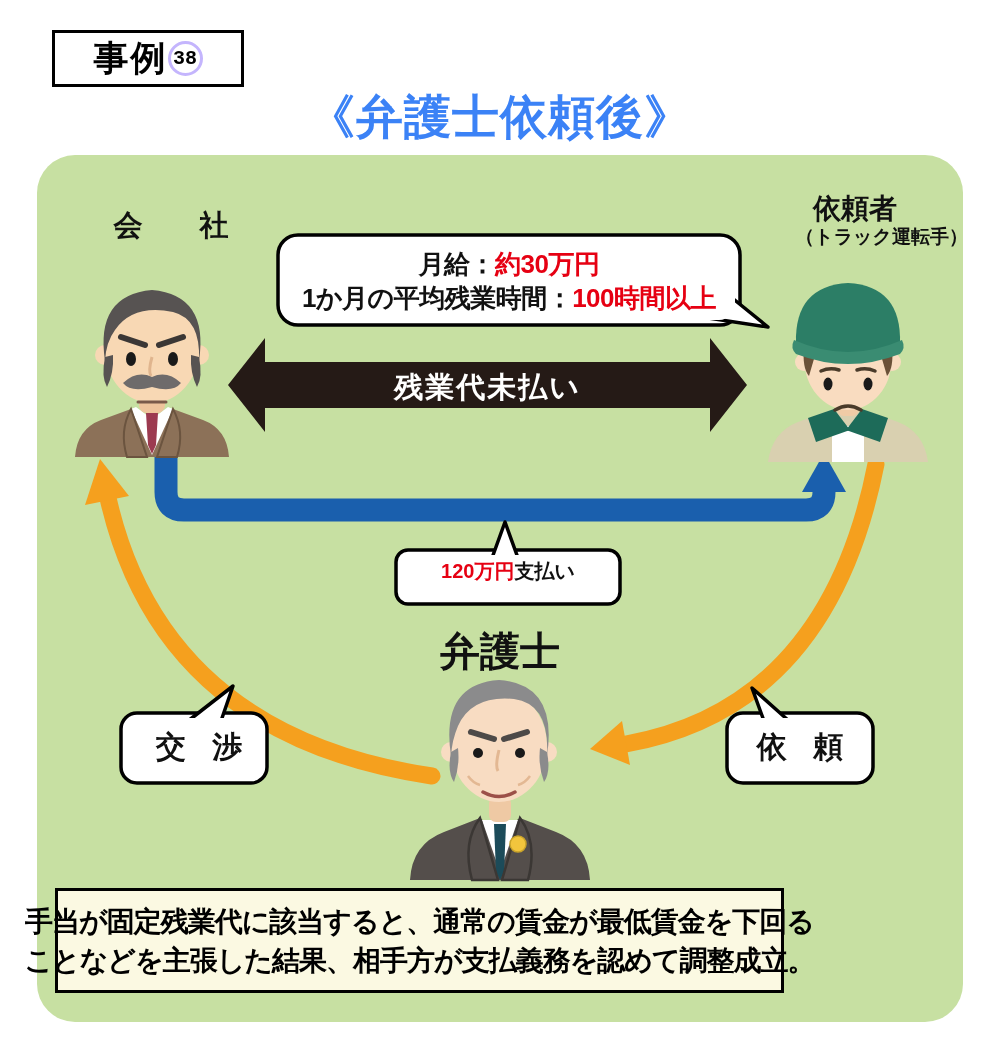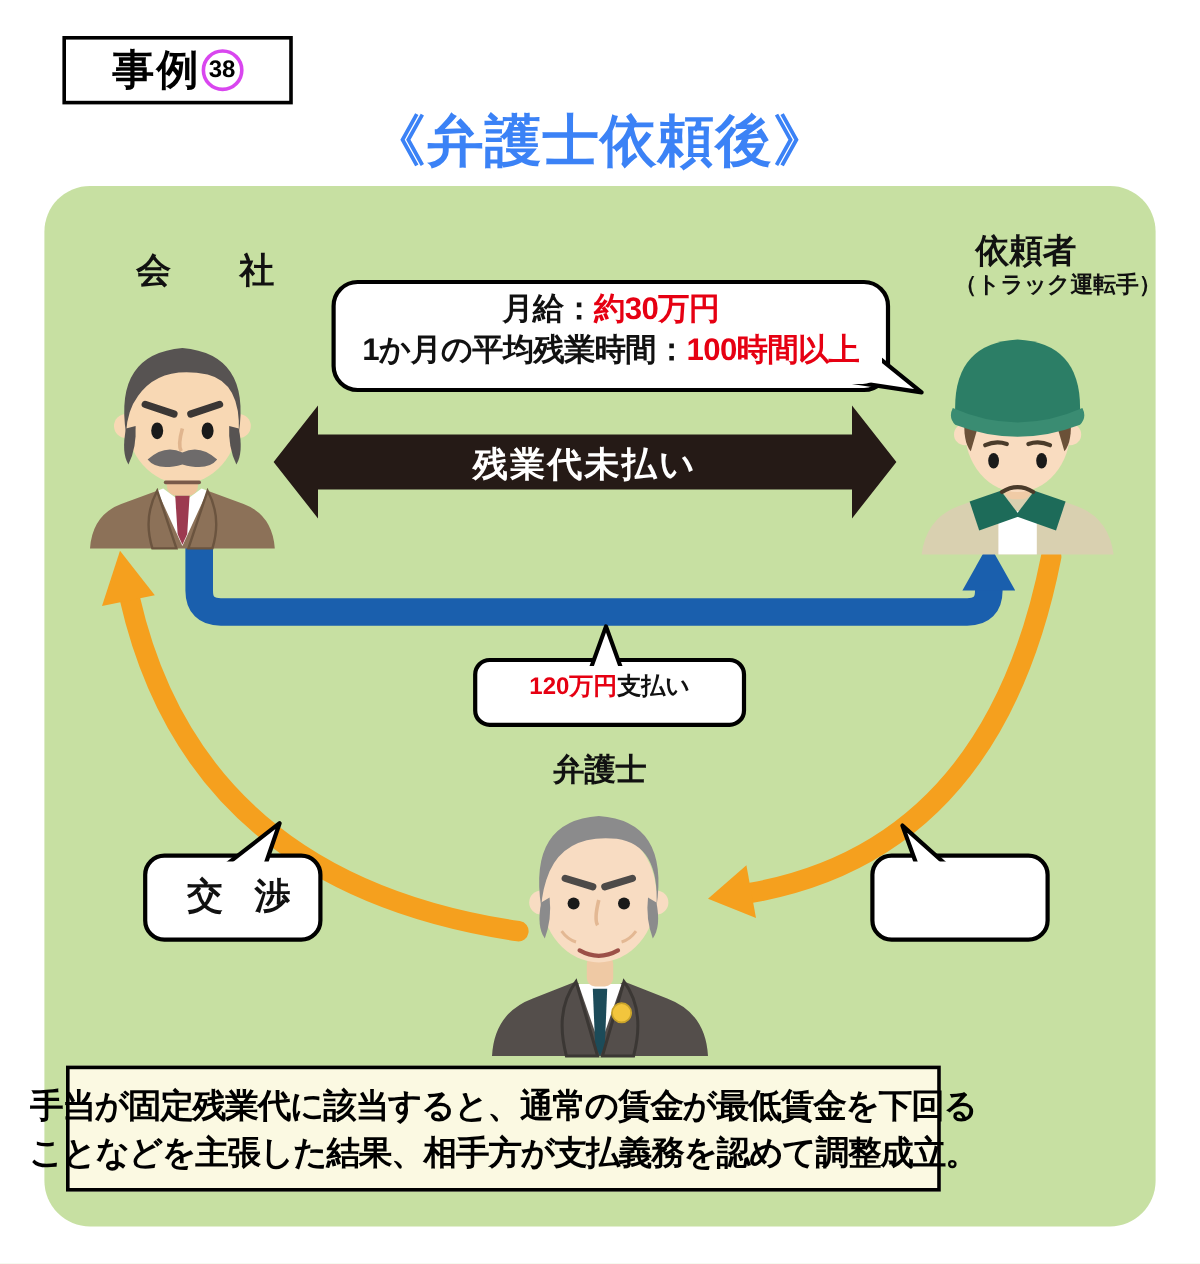--- a/index.html
+++ b/index.html
@@ -3,47 +3,47 @@
 <meta charset="utf-8">
 <style>
   * { margin:0; padding:0; box-sizing:border-box; }
   html,body { width:1000px; height:1053px; background:#ffffff;
     font-family:"Liberation Sans","DejaVu Sans",sans-serif; }
   .stage { position:relative; width:1000px; height:1053px; overflow:hidden; }
 
   
   .case-box { position:absolute; left:52px; top:30px; width:192px; height:57px;
     background:#fff; border:3px solid #000; display:flex; align-items:center;
-    justify-content:center; gap:0; }
+    justify-content:center; gap:0;font-family:Liberation Mono, monospace; }
   .case-prefix { font-size:35px; font-weight:800; color:#000; letter-spacing:2px; }
   .case-circle { display:inline-flex; align-items:center; justify-content:center;
-    width:35px; height:35px; border:3px solid #d946ef; border-radius:50%;
+    width:35px; height:35px; border:3px solid #c4b5fd; border-radius:50%;
     font-size:20px; font-weight:800; color:#000; }
 
   
   .title { position:absolute; left:0; top:86px; width:1000px; text-align:center;
     font-size:47px; font-weight:800; color:#3b82f6; letter-spacing:1px; }
 
   
   .panel { position:absolute; left:37px; top:155px; width:926px; height:867px;
     background:#C7E0A2; border-radius:38px; }
 
   svg.layer { position:absolute; left:0; top:0; width:1000px; height:1053px;
     pointer-events:none; }
 
   .txt { position:absolute; color:#111; font-weight:800;text-align:center; }
   .red { color:#E60012; }
 
   .company-label { left:88px; top:206px; width:180px; font-size:29px; letter-spacing:14px; }
   .client-label { left:750px; top:190px; width:210px; text-align:center; font-size:28px; }
   .client-sublabel { left:742px; top:224px; width:226px; text-align:right; font-size:19px; }
-  .lawyer-label { left:400px; top:624px; width:200px; text-align:center; font-size:26px; }
+  .lawyer-label { left:400px; top:624px; width:200px; text-align:center; font-size:40px; }
 
   .info-bubble-text { left:280px; top:240px; width:458px; height:82px;
-    display:flex; flex-direction:column; align-items:center; justify-content:flex-start;
+    display:flex; flex-direction:column; align-items:center; justify-content:center;
     font-size:26px; line-height:34px; letter-spacing:-0.5px; text-align:center; }
 
   .dispute-label { left:263px; top:368px; width:449px; text-align:center;
     font-size:29px; color:#fff; letter-spacing:2px; }
 
   .payment-text { left:396px; top:558px; width:224px; font-size:20px; }
 
   .nego-text { left:121px; top:727px; width:156px; text-align:center;
     font-size:30px; letter-spacing:9px; text-indent:9px; }
   .request-text { left:727px; top:727px; width:146px; text-align:center;
@@ -191,19 +191,20 @@
     <div><span>1か月の平均残業時間：</span><span class="red">100時間以上</span></div>
   </div>
 
   <div class="txt dispute-label">残業代未払い</div>
 
   <div class="txt payment-text"><span class="red">120万円</span><span>支払い</span></div>
 
   <div class="txt lawyer-label">弁護士</div>
 
   <div class="txt nego-text">交 渉</div>
+  <div class="txt request-text">依 頼</div>
 
   <div class="summary-box">
     <div class="summary-line">手当が固定残業代に該当すると、通常の賃金が最低賃金を下回る</div>
     <div class="summary-line">ことなどを主張した結果、相手方が支払義務を認めて調整成立。</div>
   </div>
 
 </div>
 
 </body></html>

